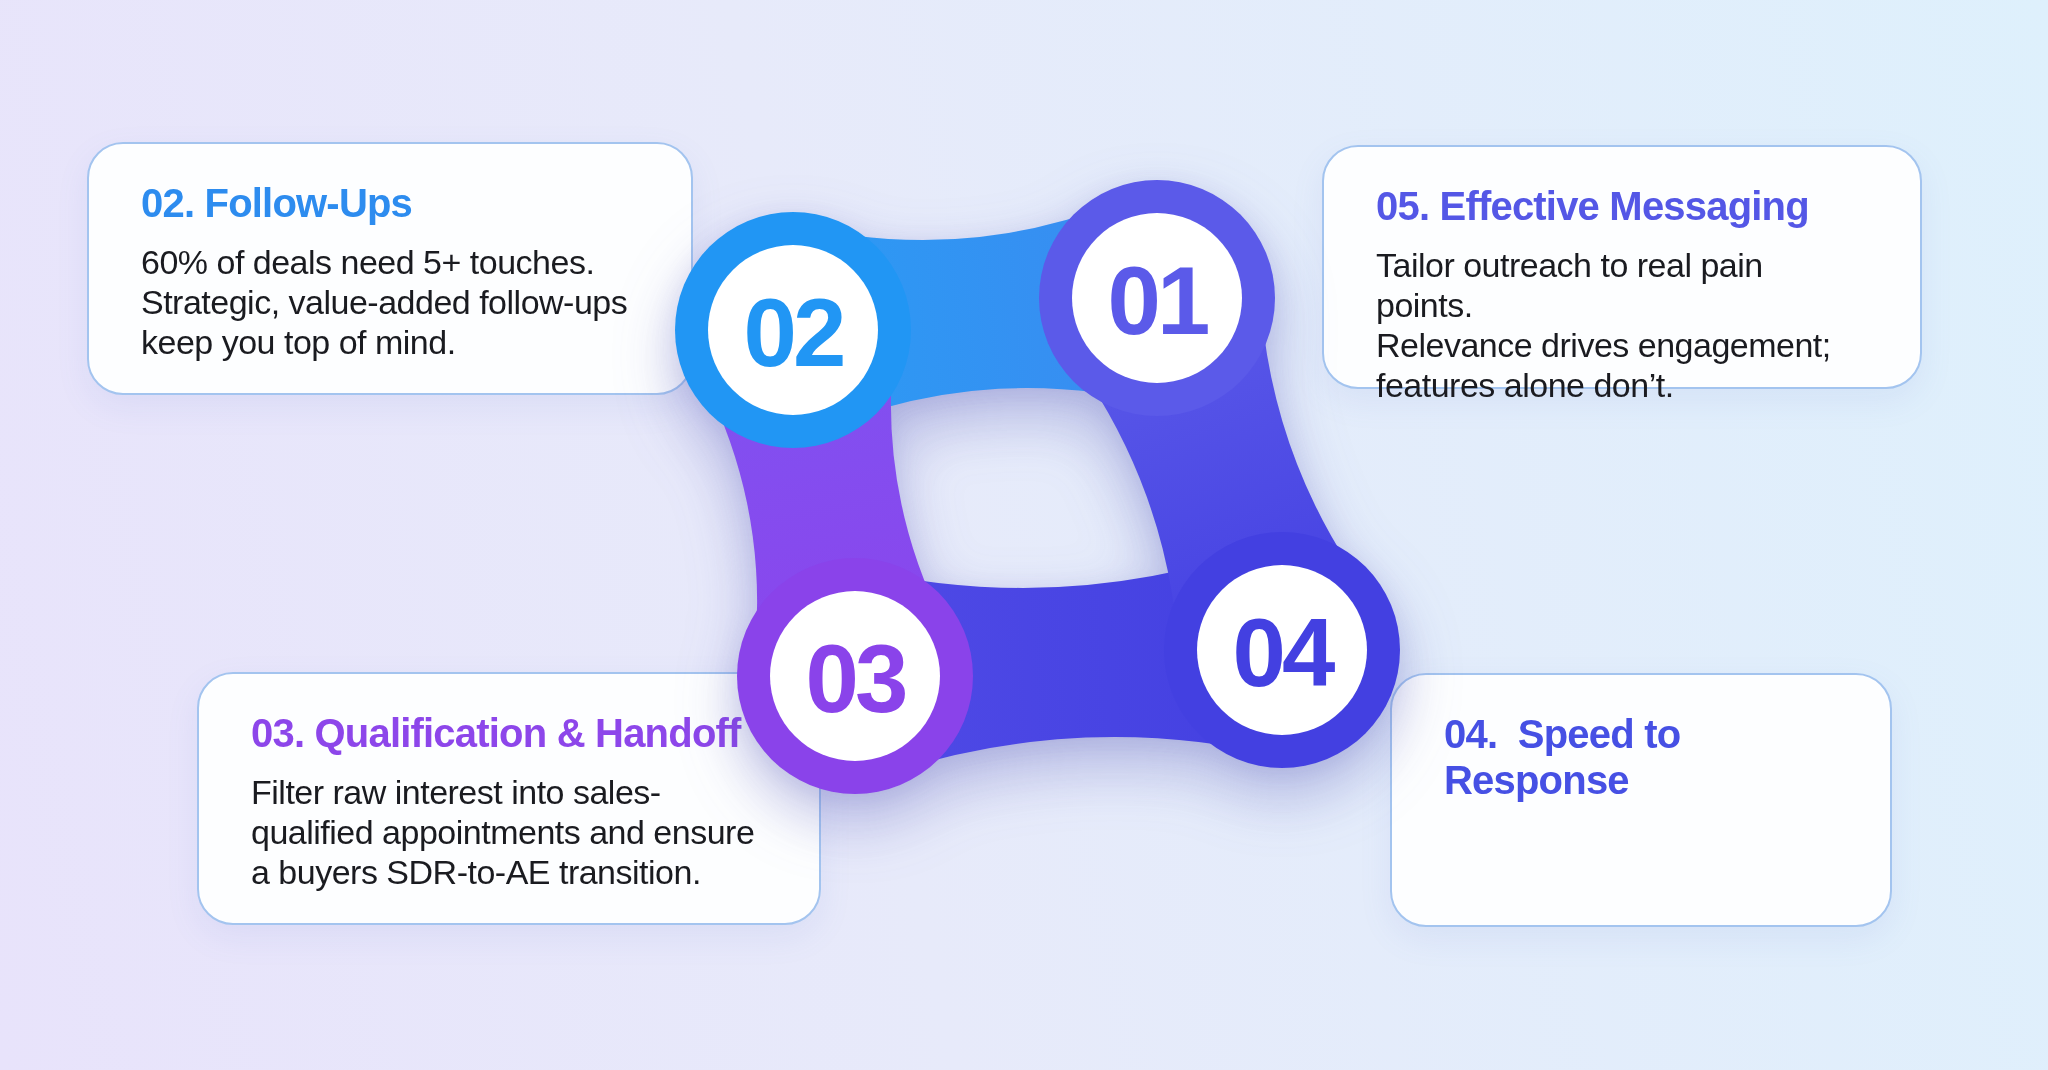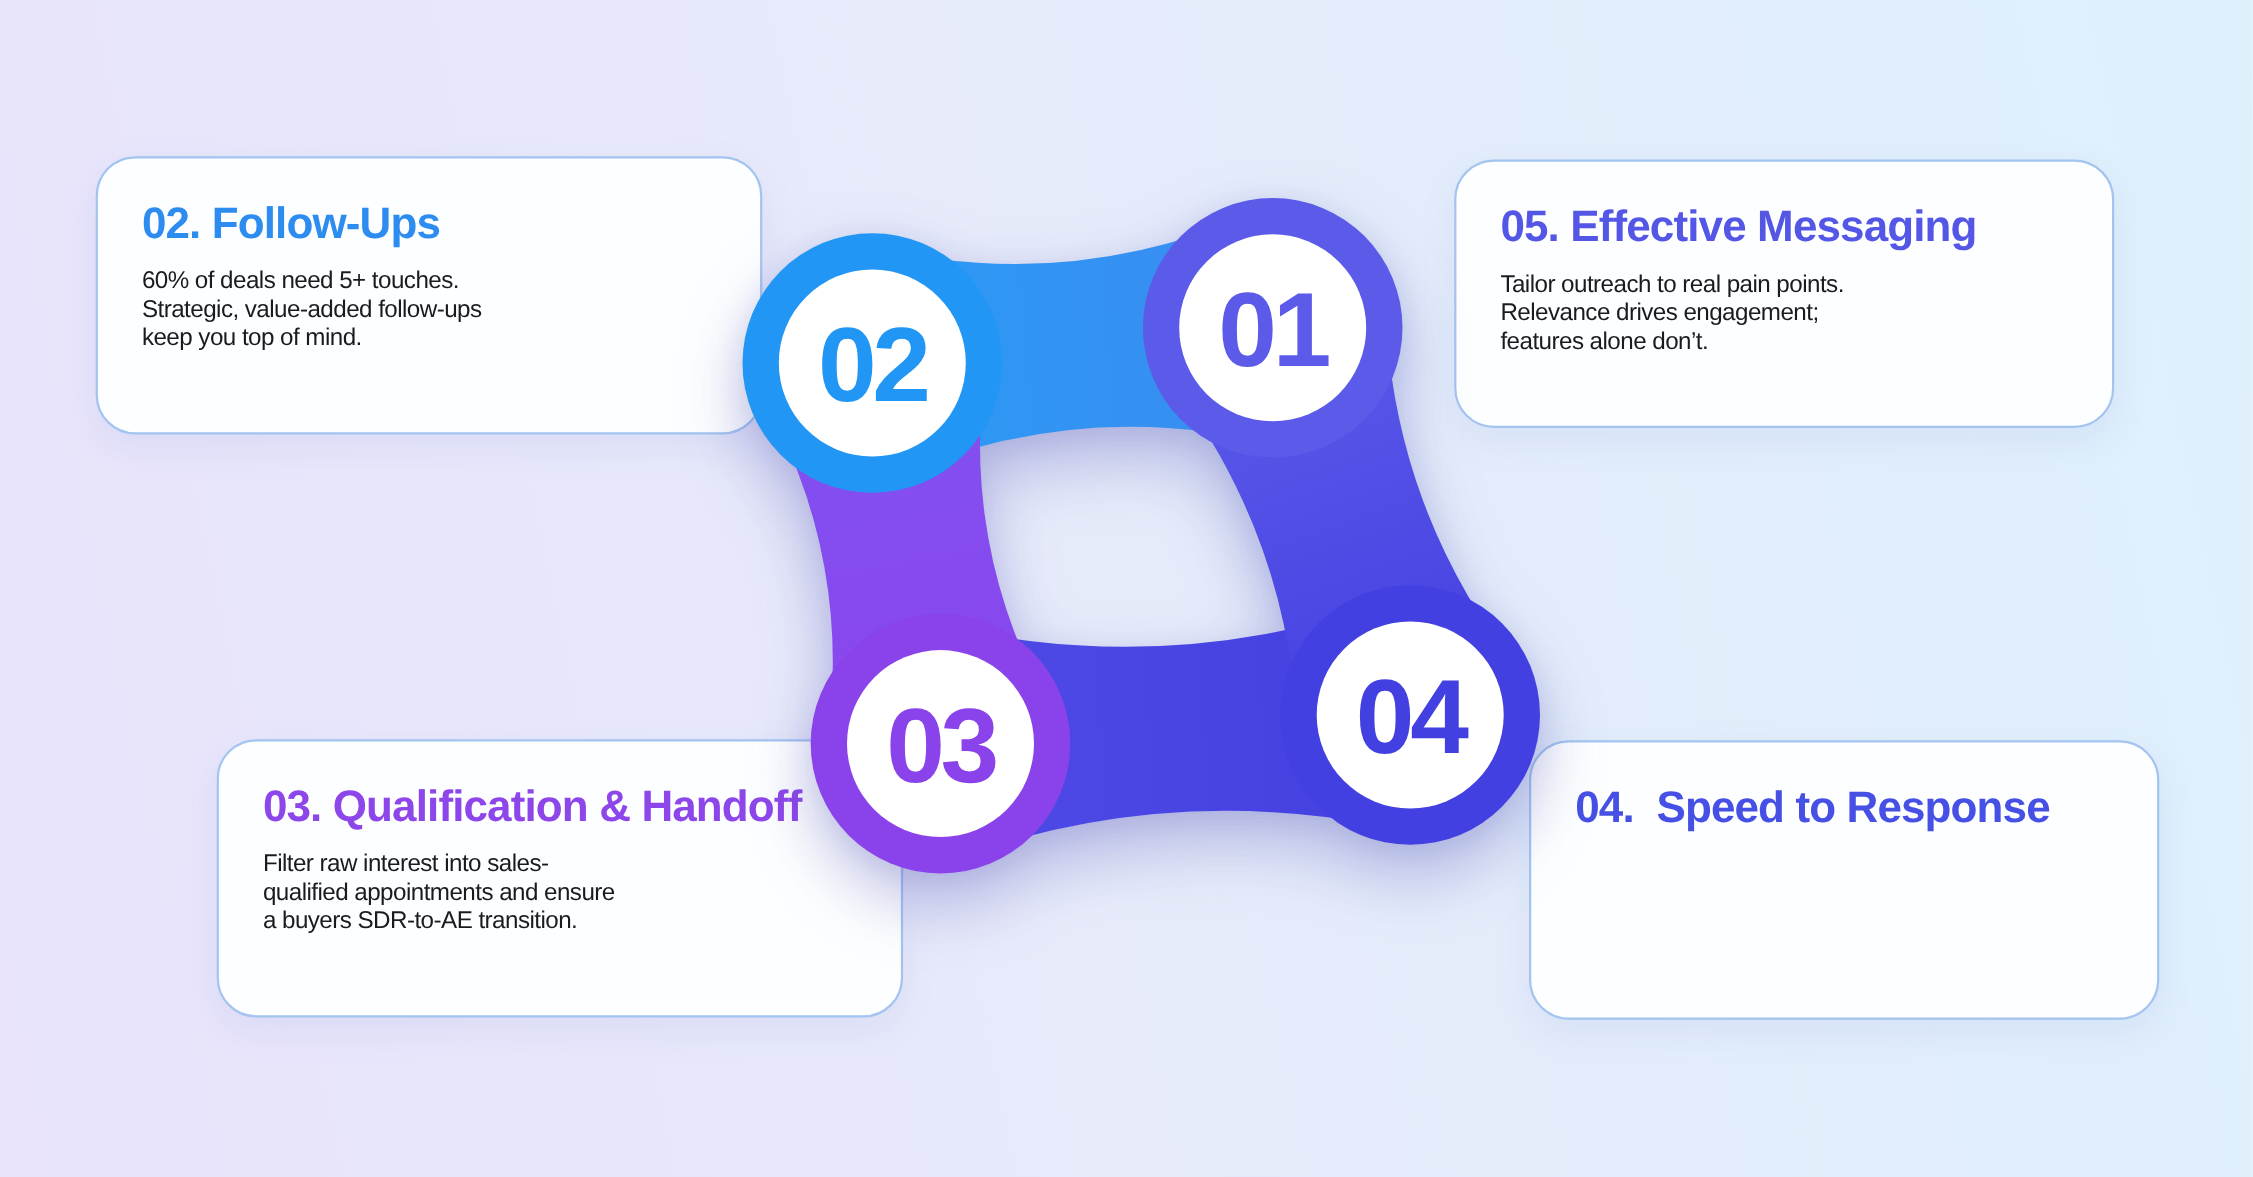--- a/index.html
+++ b/index.html
@@ -10,49 +10,49 @@
     background: linear-gradient(78deg, #e8e3fb 0%, #e7eafa 42%, #def0fc 100%);
   }
   .stage { position: relative; width: 2048px; height: 1070px; }
 
   .card {
     position: absolute;
     box-sizing: border-box;
     background: #fdfeff;
     border: 2px solid #a3c4ef;
     border-radius: 36px;
-    padding: 36px 40px;
+    padding: 36px 52px;
     box-shadow: 0 12px 32px rgba(110, 130, 205, 0.10);
     z-index: 1;
   }
   .card h2 {
     margin: 0 0 16px 0;
     font-size: 40px;
     font-weight: 800;
     letter-spacing: -0.8px;
     line-height: 1.15;
     white-space: pre-wrap;
   }
   .card p {
     margin: 0;
-    font-size: 22px;
+    font-size: 34px;
     line-height: 1.18;
     letter-spacing: -0.5px;
     color: #1a1b20;
     white-space: pre-line;
   }
   .accent-01 { color: #5457e6; }
   .accent-02 { color: #2d8cef; }
   .accent-03 { color: #8d46ea; }
   .accent-04 { color: #4650e4; }
 
   .card-02 { left: 87px;   top: 142px; width: 606px; height: 253px; }
   .card-01 { left: 1322px; top: 145px; width: 600px; height: 244px; }
   .card-03 { left: 157px;  top: 672px; width: 624px; height: 253px; margin-left: 40px; }
-  .card-04 { left: 1390px; top: 673px; width: 573px; height: 254px; }
+  .card-04 { left: 1390px; top: 673px; width: 502px; height: 254px; }
 
   .chain {
     position: absolute;
     left: 0; top: 0;
     width: 1808px; height: 1070px;
     z-index: 5;
     pointer-events: none;
   }
   .chain svg {
     filter: drop-shadow(0 26px 30px rgba(76, 81, 178, 0.30))

